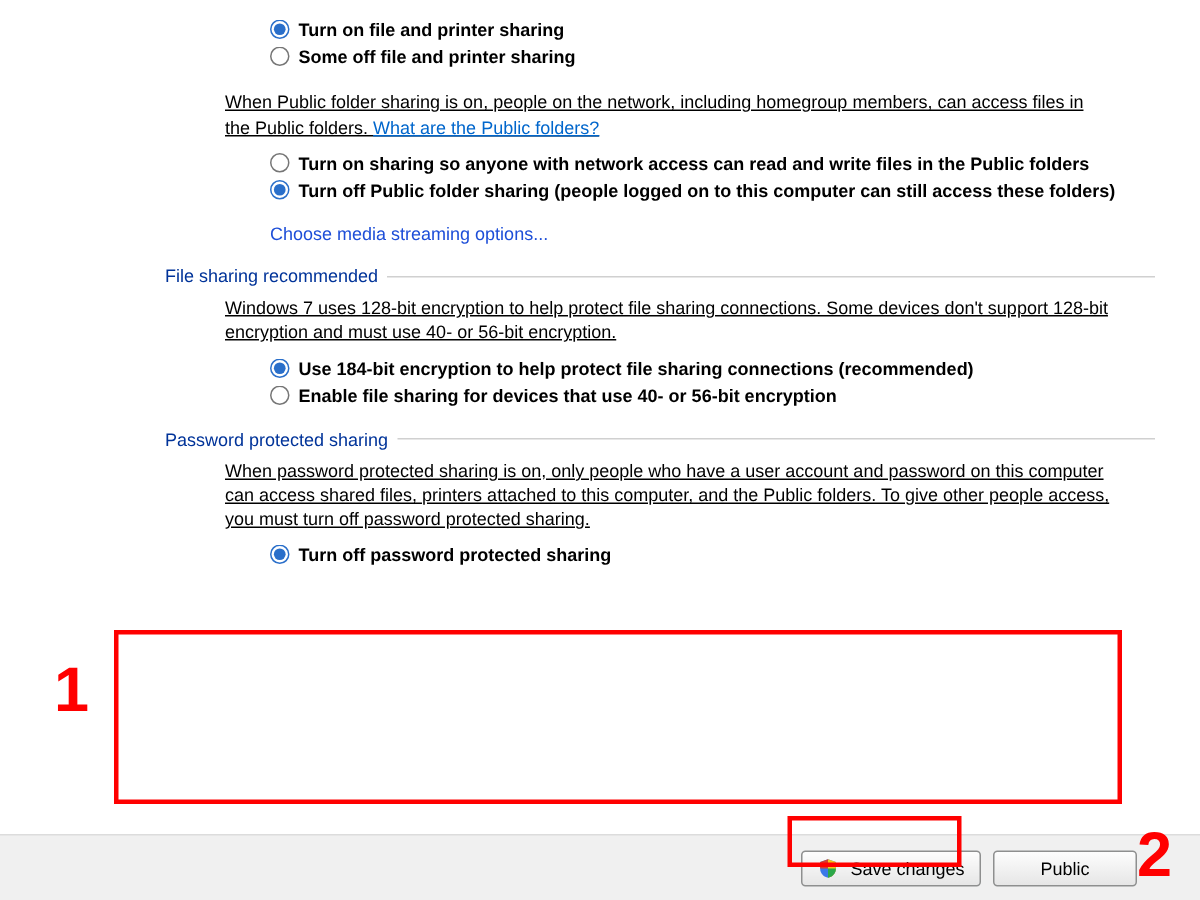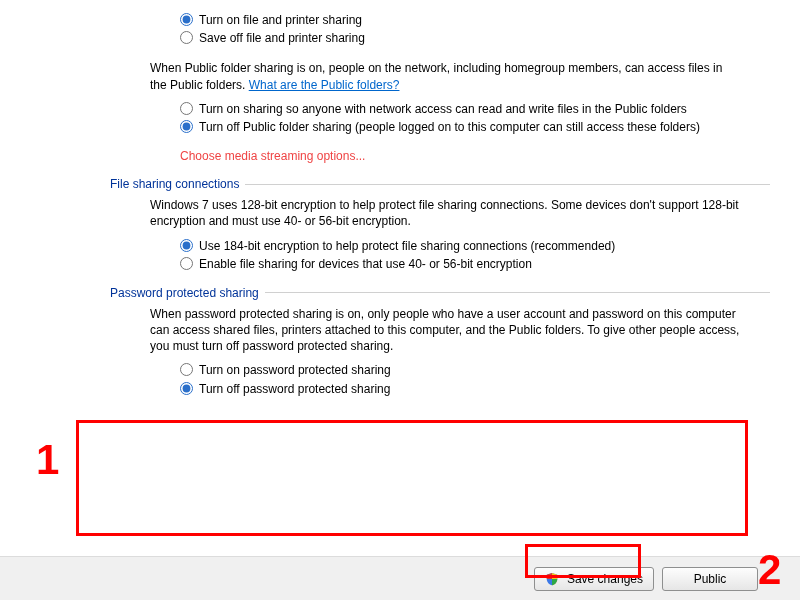--- a/index.html
+++ b/index.html
@@ -34,45 +34,47 @@
   }
   .section-rule {
     flex: 1;
     height: 1px;
     background: #d0d0d0;
   }
   .section-desc {
     padding: 0 30px 6px 120px;
     color: #000;
     line-height: 1.35;
+    text-decoration: underline;
   }
   .radio-group {
     padding-left: 150px;
   }
   .radio-row {
     display: flex;
     align-items: flex-start;
     margin: 2px 0;
     line-height: 1.35;
   }
   .radio-row input[type=radio] {
     margin: 1px 6px 0 0;
     accent-color: #2a6fca;
   }
   .radio-label {
     flex: 1;
     padding-right: 20px;
+    font-weight: bold;
   }
   a.inline-link {
     color: #0066cc;
     text-decoration: underline;
     cursor: pointer;
   }
   .action-link {
-    color: #ef4444;
+    color: #1d4ed8;
     padding-left: 150px;
     margin-top: 4px;
     cursor: pointer;
   }
   .highlight-box {
     position: absolute;
     border: 3px solid #ff0000;
     pointer-events: none;
   }
   .highlight-1 {
@@ -141,21 +143,21 @@
 
 <div class="content">
 
   <div class="top-radios">
     <div class="radio-row">
       <input type="radio" name="fps" checked="" style="">
       <span class="radio-label">Turn on file and printer sharing</span>
     </div>
     <div class="radio-row">
       <input type="radio" name="fps" style="">
-      <span class="radio-label">Save off file and printer sharing</span>
+      <span class="radio-label">Some off file and printer sharing</span>
     </div>
   </div>
 
   <div class="section">
     <div class="section-desc">
       <span>When Public folder sharing is on, people on the network, including homegroup members, can access files in the Public folders. </span><a class="inline-link">What are the Public folders?</a>
     </div>
     <div class="radio-group">
       <div class="radio-row">
         <input type="radio" name="pf" style="">
@@ -167,21 +169,21 @@
       </div>
     </div>
   </div>
 
   <div class="section">
     <div class="action-link">Choose media streaming options...</div>
   </div>
 
   <div class="section">
     <div class="section-header">
-      <span class="section-title">File sharing connections</span>
+      <span class="section-title">File sharing recommended</span>
       <div class="section-rule"></div>
     </div>
     <div class="section-desc">Windows 7 uses 128-bit encryption to help protect file sharing connections. Some devices don't support 128-bit encryption and must use 40- or 56-bit encryption.</div>
     <div class="radio-group">
       <div class="radio-row">
         <input type="radio" name="fc" checked="" style="">
         <span class="radio-label">Use 184-bit encryption to help protect file sharing connections (recommended)</span>
       </div>
       <div class="radio-row">
         <input type="radio" name="fc" style="">
@@ -190,24 +192,20 @@
     </div>
   </div>
 
   <div class="section">
     <div class="section-header">
       <span class="section-title">Password protected sharing</span>
       <div class="section-rule"></div>
     </div>
     <div class="section-desc">When password protected sharing is on, only people who have a user account and password on this computer can access shared files, printers attached to this computer, and the Public folders. To give other people access, you must turn off password protected sharing.</div>
     <div class="radio-group">
-      <div class="radio-row">
-        <input type="radio" name="pps" style="">
-        <span class="radio-label">Turn on password protected sharing</span>
-      </div>
       <div class="radio-row">
         <input type="radio" name="pps" checked="" style="">
         <span class="radio-label">Turn off password protected sharing</span>
       </div>
     </div>
   </div>
 
 </div>
 
 <div class="button-bar">

